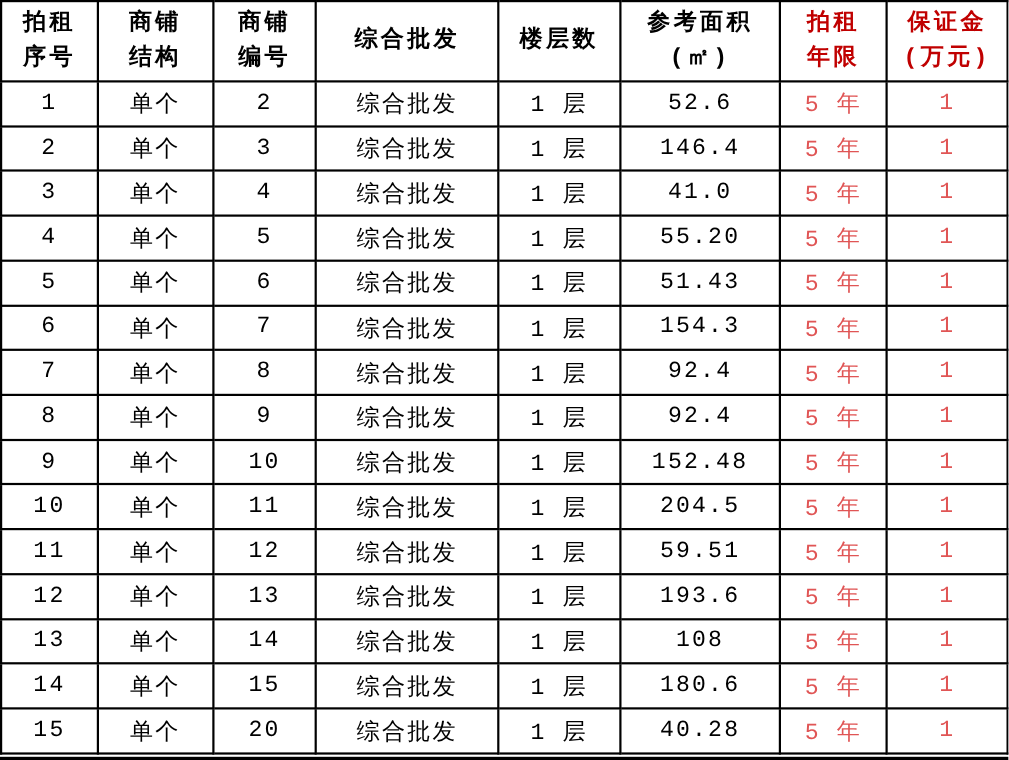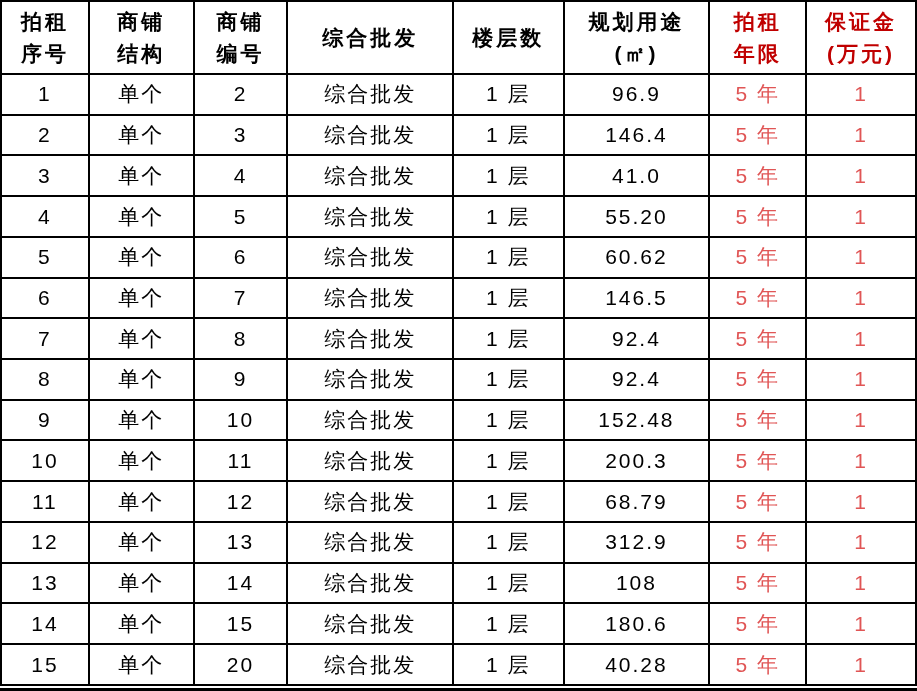--- a/index.html
+++ b/index.html
@@ -14,21 +14,21 @@
     margin: 0;
     padding: 0;
     background: var(--bg);
   }
   .page {
     position: relative;
     width: 917px;
     height: 691px;
     background: var(--bg);
     overflow: hidden;
-    font-family: Liberation Sans, sans-serif;
+    font-family: Liberation Mono, monospace;
   }
   table.rental-table {
     width: 917px;
     height: 686px;
     border-collapse: collapse;
     table-layout: fixed;
     background: var(--bg);
   }
   .rental-table th,
   .rental-table td {
@@ -92,41 +92,41 @@
             <span class="header-line">商铺</span>
             <span class="header-line">编号</span>
           </th>
           <th>
             <span class="header-line">综合批发</span>
           </th>
           <th>
             <span class="header-line">楼层数</span>
           </th>
           <th>
-            <span class="header-line">规划用途</span>
+            <span class="header-line">参考面积</span>
             <span class="header-line">(㎡)</span>
           </th>
           <th class="red">
             <span class="header-line">拍租</span>
             <span class="header-line">年限</span>
           </th>
           <th class="red">
             <span class="header-line">保证金</span>
             <span class="header-line">(万元)</span>
           </th>
         </tr>
     </thead>
     <tbody>
         <tr>
           <td>1</td>
           <td>单个</td>
           <td>2</td>
           <td>综合批发</td>
           <td>1 层</td>
-          <td>96.9</td>
+          <td>52.6</td>
           <td class="red">5 年</td>
           <td class="red">1</td>
         </tr>
         <tr>
           <td>2</td>
           <td>单个</td>
           <td>3</td>
           <td>综合批发</td>
           <td>1 层</td>
           <td>146.4</td>
@@ -152,31 +152,31 @@
           <td>55.20</td>
           <td class="red">5 年</td>
           <td class="red">1</td>
         </tr>
         <tr>
           <td>5</td>
           <td>单个</td>
           <td>6</td>
           <td>综合批发</td>
           <td>1 层</td>
-          <td>60.62</td>
+          <td>51.43</td>
           <td class="red">5 年</td>
           <td class="red">1</td>
         </tr>
         <tr>
           <td>6</td>
           <td>单个</td>
           <td>7</td>
           <td>综合批发</td>
           <td>1 层</td>
-          <td>146.5</td>
+          <td>154.3</td>
           <td class="red">5 年</td>
           <td class="red">1</td>
         </tr>
         <tr>
           <td>7</td>
           <td>单个</td>
           <td>8</td>
           <td>综合批发</td>
           <td>1 层</td>
           <td>92.4</td>
@@ -202,41 +202,41 @@
           <td>152.48</td>
           <td class="red">5 年</td>
           <td class="red">1</td>
         </tr>
         <tr>
           <td>10</td>
           <td>单个</td>
           <td>11</td>
           <td>综合批发</td>
           <td>1 层</td>
-          <td>200.3</td>
+          <td>204.5</td>
           <td class="red">5 年</td>
           <td class="red">1</td>
         </tr>
         <tr>
           <td>11</td>
           <td>单个</td>
           <td>12</td>
           <td>综合批发</td>
           <td>1 层</td>
-          <td>68.79</td>
+          <td>59.51</td>
           <td class="red">5 年</td>
           <td class="red">1</td>
         </tr>
         <tr>
           <td>12</td>
           <td>单个</td>
           <td>13</td>
           <td>综合批发</td>
           <td>1 层</td>
-          <td>312.9</td>
+          <td>193.6</td>
           <td class="red">5 年</td>
           <td class="red">1</td>
         </tr>
         <tr>
           <td>13</td>
           <td>单个</td>
           <td>14</td>
           <td>综合批发</td>
           <td>1 层</td>
           <td>108</td>

